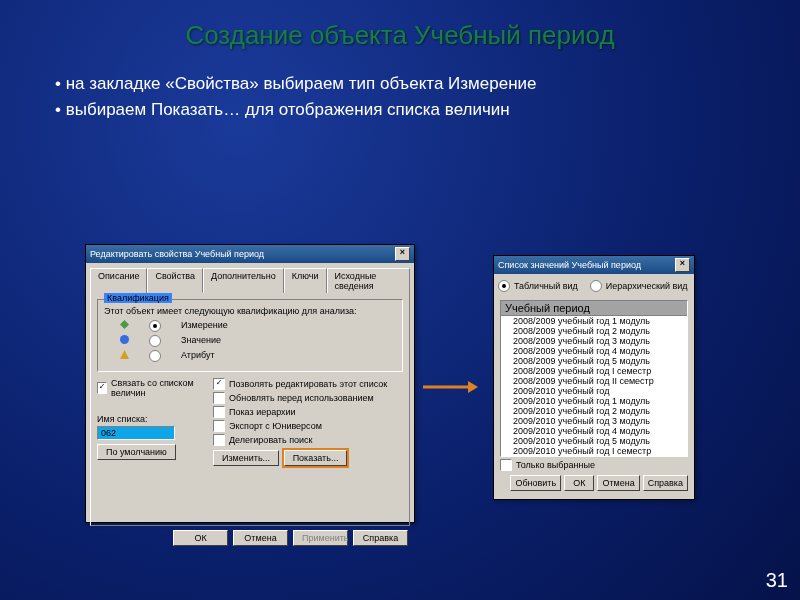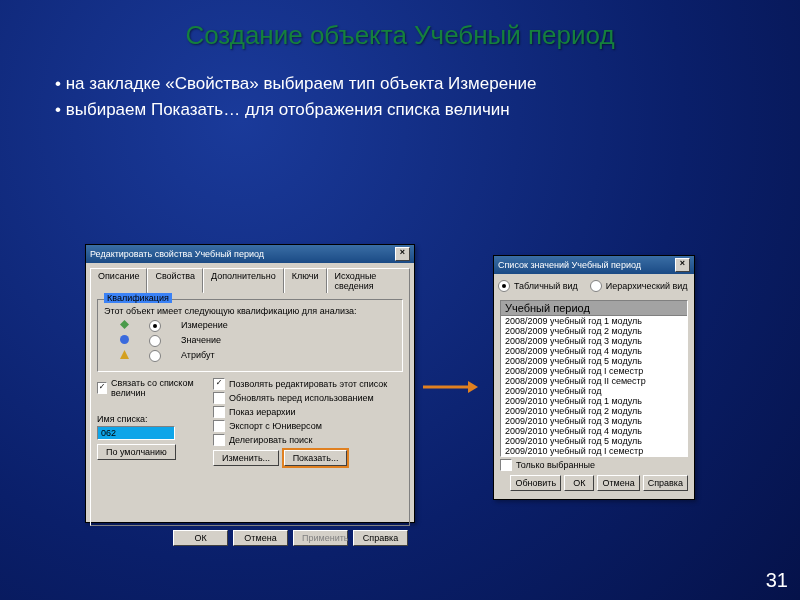--- a/index.html
+++ b/index.html
@@ -29,21 +29,21 @@
 .ico-a{background:#d4a020;clip-path:polygon(50% 0,100% 100%,0 100%)}
 .chk{display:flex;align-items:center;gap:4px;margin:2px 0;font-size:9px}
 .cb{width:10px;height:10px;background:#fff;border:1px solid #808080;border-right-color:#fff;border-bottom-color:#fff;font-size:8px;line-height:8px;text-align:center}
 .btn{background:#d4d0c8;border:1px solid #fff;border-right-color:#404040;border-bottom-color:#404040;padding:2px 8px;font-size:9px;font-family:inherit}
 .txt{background:#0ea5e9;border:1px solid #808080;border-right-color:#fff;border-bottom-color:#fff;padding:1px 3px;font-size:9px}
 .hl{border:2px solid #e08020;display:inline-block;padding:0}
 .btnrow{display:flex;gap:5px;justify-content:flex-end;margin:4px 6px}
 .lvrow{display:flex;gap:12px;padding:4px;align-items:center}
 .lv{background:#fff;border:1px solid #808080;border-right-color:#fff;border-bottom-color:#fff;margin:2px 6px;height:155px;overflow:auto;font-size:9px}
 .lvh{background:#a3a3a3;border-bottom:1px solid #808080;padding:1px 4px;font-size:11px}
-.lv div.it{padding:0 4px;white-space:nowrap}
+.lv div.it{padding:0 12px;white-space:nowrap}
 .page{position:absolute;right:12px;bottom:8px;color:#fff;font-size:20px}
 </style>
 </head>
 <body>
 
 <div class="title">Создание объекта Учебный период</div>
 <div class="bullets">
   <span>• на закладке «Свойства» выбираем тип объекта Измерение</span>
   <span>• выбираем Показать… для отображения списка величин</span>
 </div>

